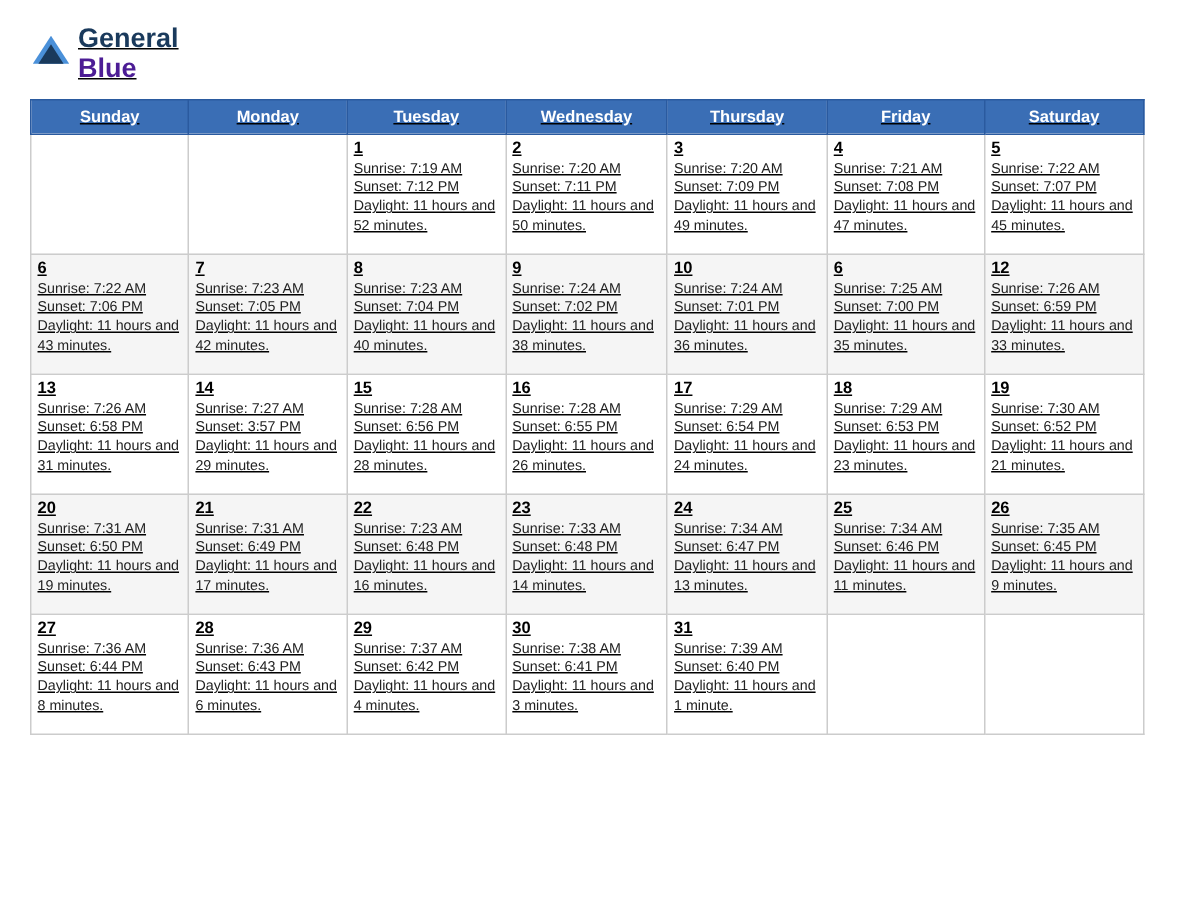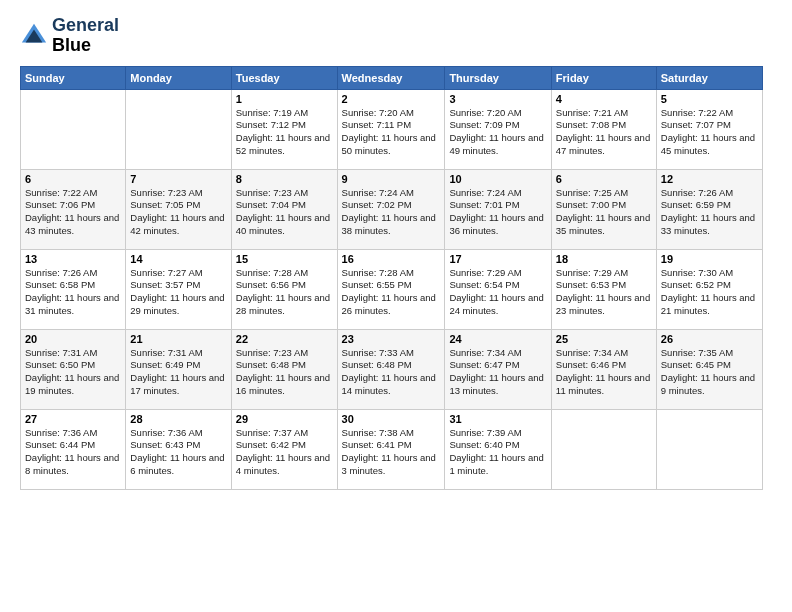--- a/index.html
+++ b/index.html
@@ -8,20 +8,21 @@
       background: #fff;
       width: 792px;
       height: 612px;
       overflow: hidden;
     }
     .page {
       width: 783px;
       height: 612px;
       padding: 16px 20px;
       background: #fff;
+      text-decoration: underline;
     }
     .header {
       display: flex;
       justify-content: space-between;
       align-items: flex-start;
       margin-bottom: 10px;
     }
     .logo {
       display: flex;
       align-items: center;
@@ -54,21 +55,21 @@
     }
     .calendar {
       width: 100%;
       border-collapse: collapse;
       font-size: 10px;
     }
     .calendar th {
       background: #3a6eb5;
       color: #fff;
       padding: 5px 4px;
-      text-align: left;
+      text-align: center;
       font-size: 11px;
       border: 1px solid #2a5a9f;
     }
     .calendar td {
       border: 1px solid #ccc;
       vertical-align: top;
       padding: 3px 4px;
       width: 113px;
       height: 80px;
       background: #fff;
@@ -99,21 +100,21 @@
 
 <div class="page">
   <div class="header">
     <div class="logo">
       <svg class="logo-icon" viewBox="0 0 30 30">
         <polygon points="15,2 28,22 2,22" fill="#4a90d9"></polygon>
         <polygon points="15,8 24,22 6,22" fill="#1a3a5c"></polygon>
       </svg>
       <div class="logo-text">
         <div><span style="color:#1a3a5c">General</span></div>
-        <div style="color:#000000">Blue</div>
+        <div style="color:#4c1d95">Blue</div>
       </div>
     </div>
   </div>
 
   <table class="calendar">
     <thead>
       <tr>
 
       <th>Sunday</th>
           <th>Monday</th>

